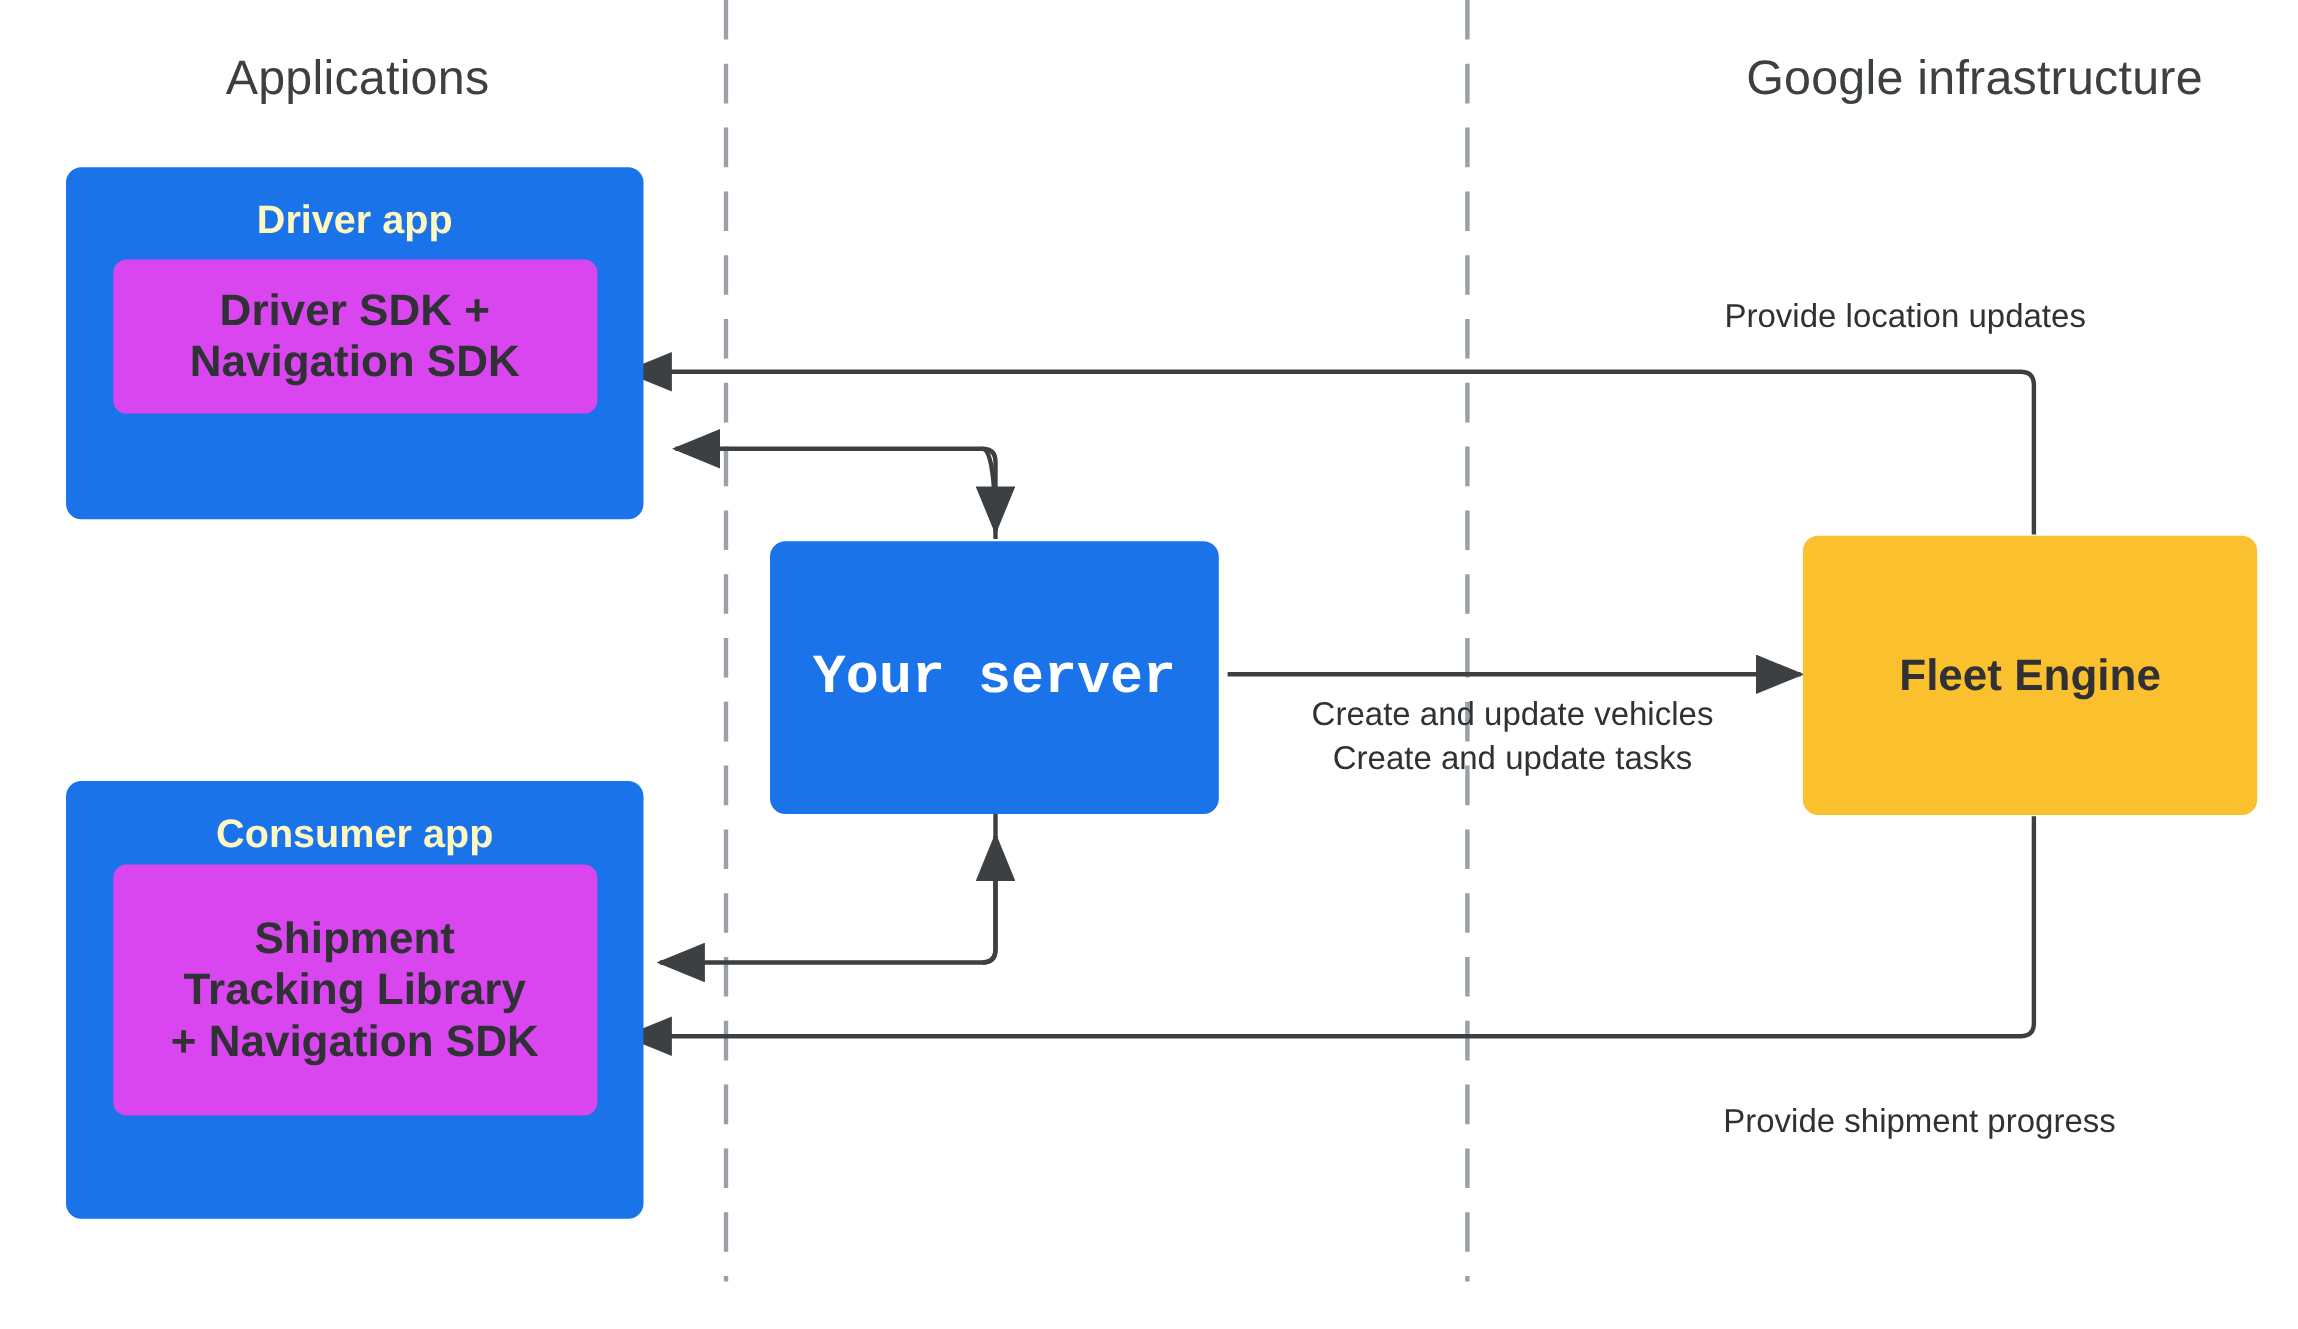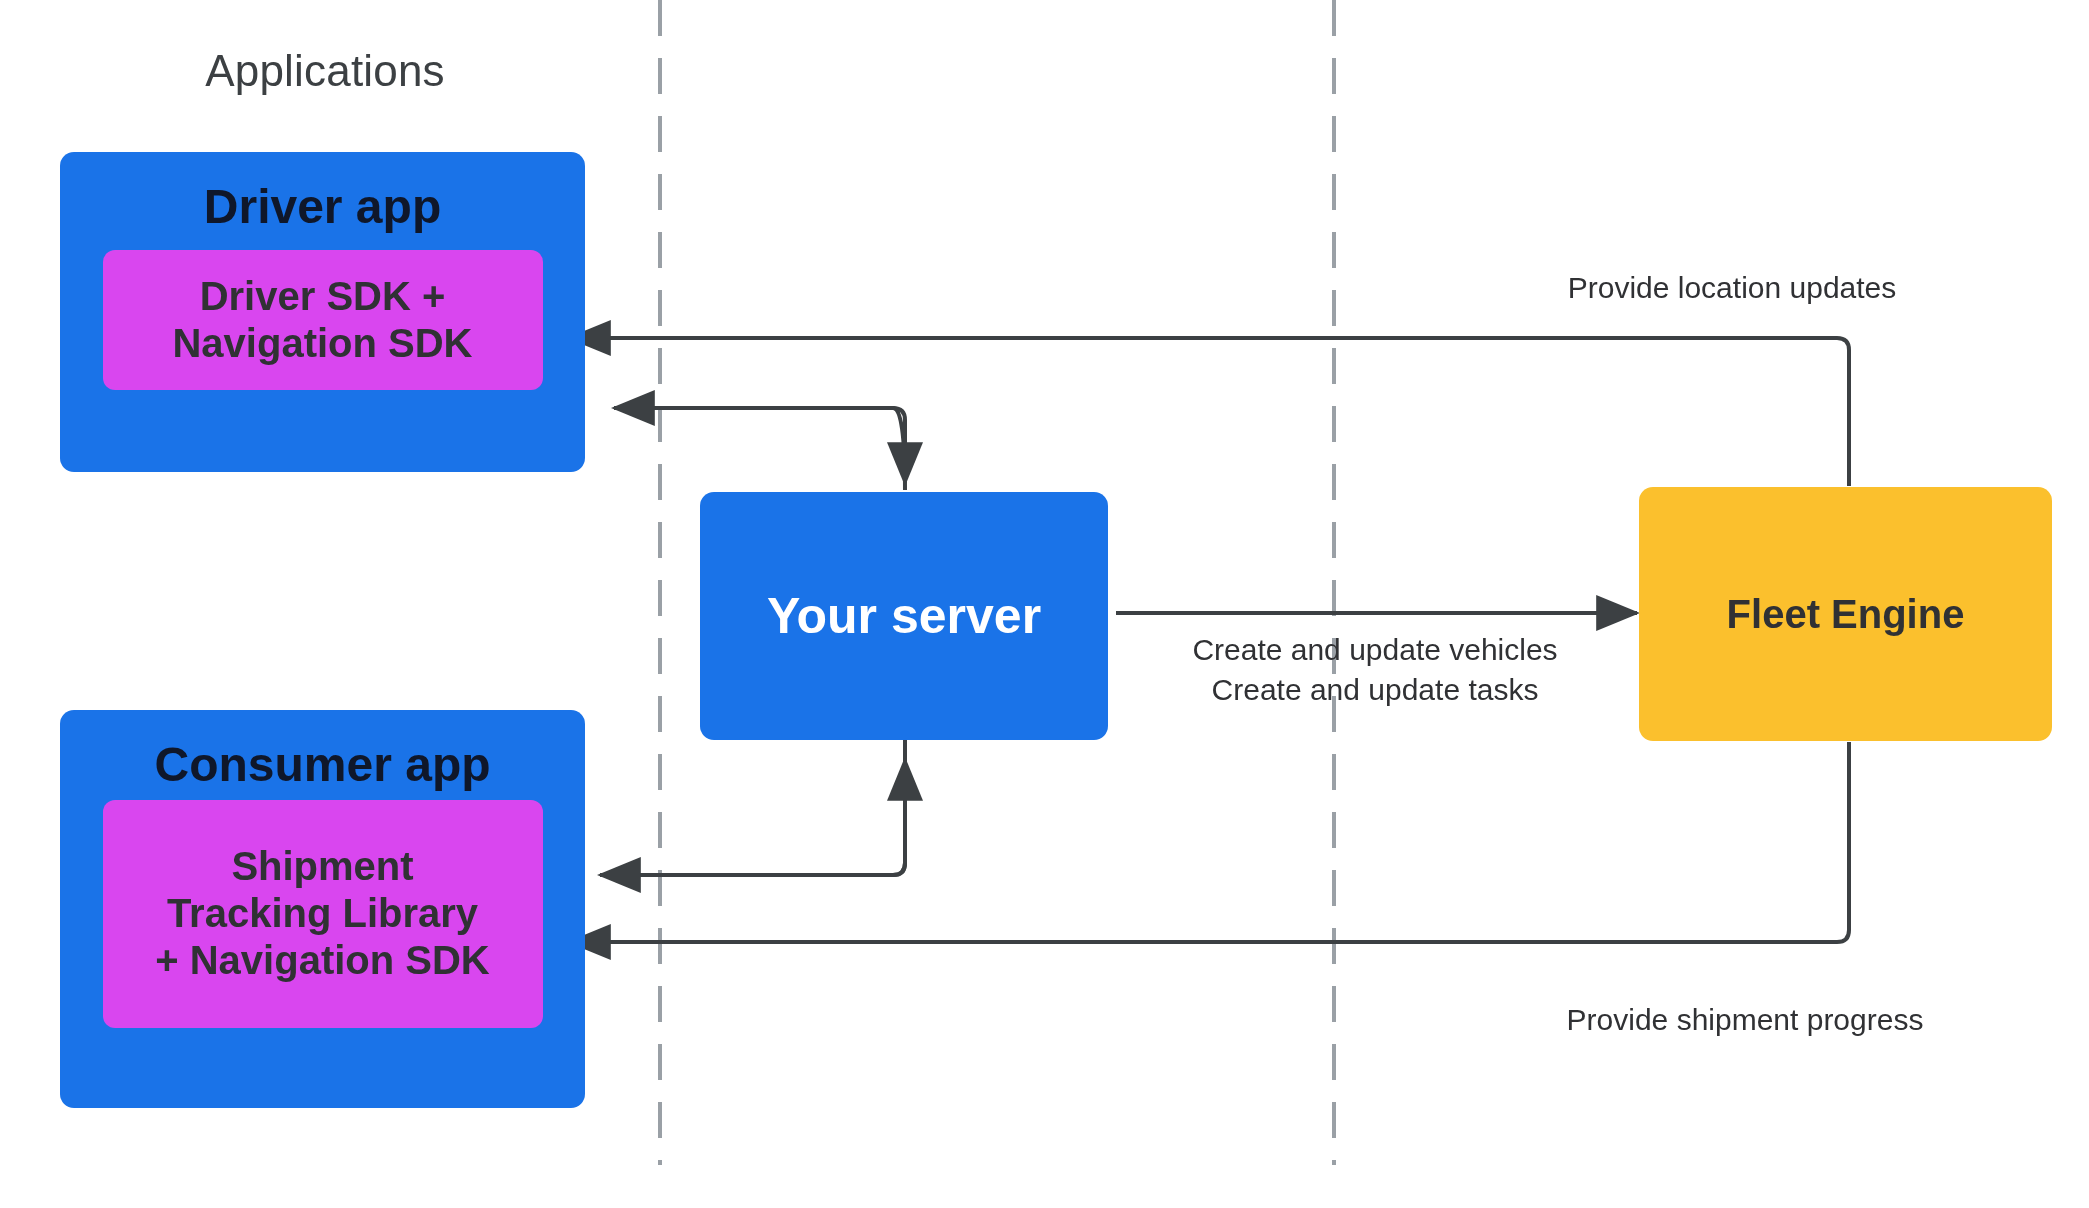--- a/index.html
+++ b/index.html
@@ -44,22 +44,22 @@
     flex-direction: column;
     align-items: center;
   }
   .node-app {
     background: #1a73e8;
     padding-top: 28px;
   }
   .node-app-title {
     font-family: "Liberation Sans", sans-serif;
     font-weight: 700;
-    font-size: 48px;
-    color: #0f172a;
+    font-size: 36px;
+    color: #fef9c3;
     text-align: center;
     line-height: 1.12;
     white-space: nowrap;
   }
   .node-sdk {
     background: #d946ef;
     border-radius: 12px;
     display: flex;
     align-items: center;
     justify-content: center;
@@ -71,21 +71,21 @@
     line-height: 1.18;
     box-sizing: border-box;
     padding: 6px 10px;
   }
   .node-server {
     background: #1a73e8;
     border-radius: 14px;
     display: flex;
     align-items: center;
     justify-content: center;
-    font-family: Liberation Sans, sans-serif;
+    font-family: Liberation Mono, monospace;
     font-weight: 700;
     font-size: 50px;
     color: #ffffff;
     text-align: center;
     box-sizing: border-box;
   }
   .node-engine {
     background: #fbc02d;
     border-radius: 14px;
     display: flex;
@@ -132,20 +132,21 @@
 
     <line x1="1116" y1="613" x2="1637" y2="613" stroke="#3c4043" stroke-width="4" marker-end="url(#arrowhead)"></line>
 
     <path d="M 905 733 L 905 863 Q 905 875 893 875 L 600 875" fill="none" stroke="#3c4043" stroke-width="4" marker-end="url(#arrowhead)"></path>
     <path d="M 893 875 Q 905 875 905 863 L 905 760" fill="none" stroke="#3c4043" stroke-width="4" marker-end="url(#arrowhead)"></path>
 
     <path d="M 1849 742 L 1849 930 Q 1849 942 1837 942 L 570 942" fill="none" stroke="#3c4043" stroke-width="4" marker-end="url(#arrowhead)"></path>
   </svg>
 
   <div class="zone-title" style="left:325px; top:46px;">Applications</div>
+  <div class="zone-title" style="left:1795px; top:46px;">Google infrastructure</div>
 
   <div class="node node-app" style="left:60px; top:152px; width:525px; height:320px;">
     <div class="node-app-title">Driver app</div>
     <div class="node-sdk" style="width:440px; height:140px; margin-top:16px;">
       <div>
         <div>Driver SDK +</div>
         <div>Navigation SDK</div>
       </div>
     </div>
   </div>

